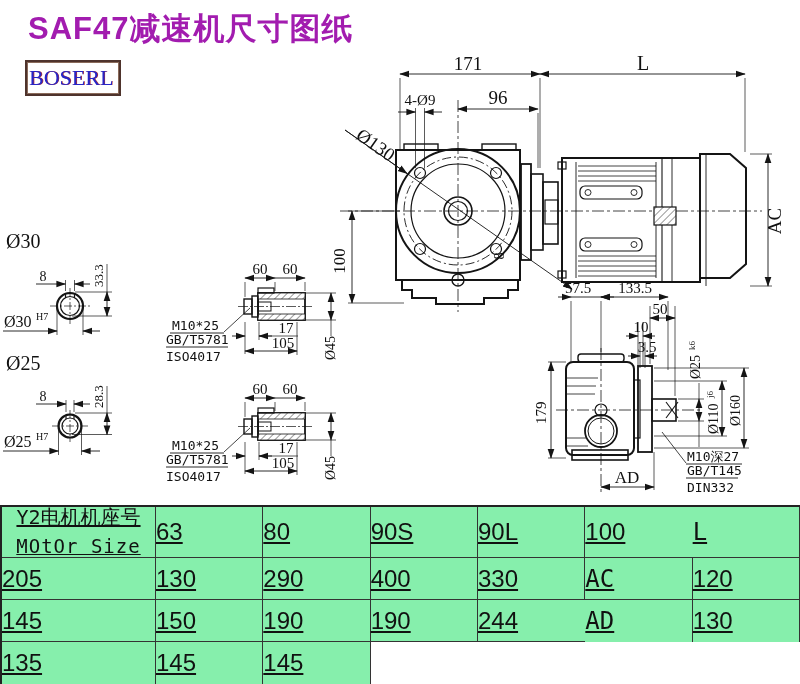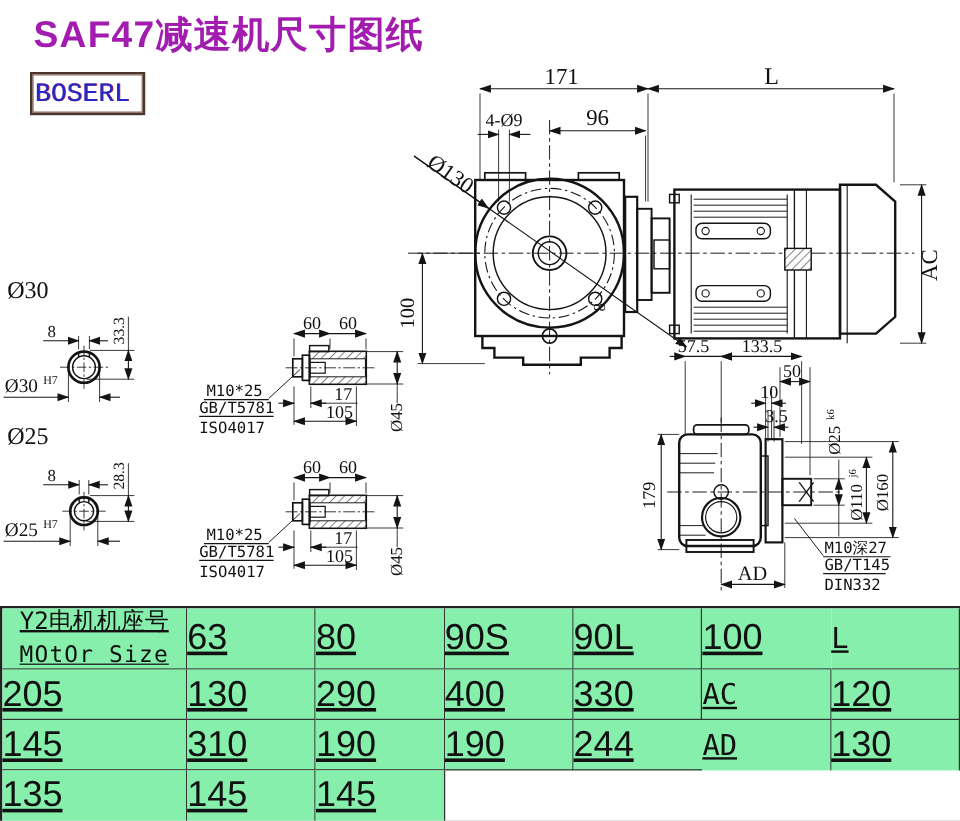--- a/index.html
+++ b/index.html
@@ -3,38 +3,38 @@
 <meta charset="utf-8">
 <style>
   html,body{margin:0;padding:0;}
   body{width:800px;height:684px;background:#ffffff;position:relative;overflow:hidden;
        font-family:"Liberation Sans",sans-serif;color:#111;}
   #page-title{position:absolute;left:28px;top:8px;font-size:31px;font-weight:bold;
        letter-spacing:1px;font-family:"Liberation Sans",sans-serif;color:#a21caf;}
   #logo-box{position:absolute;left:25px;top:60px;width:92px;height:32px;
        border:2px solid #4e332c;box-shadow:inset 0 0 0 1px #8a6a5a;
        display:flex;align-items:center;justify-content:flex-start;background:#fff;}
-  #logo-text{font-family:Liberation Mono, monospace;font-size:22px;color:#2626c9;
+  #logo-text{font-family:Liberation Serif, serif;font-size:22px;color:#2626c9;
        text-shadow:0.7px 0 0 #b03030;padding-left:2px;letter-spacing:0px;}
   svg{position:absolute;left:0;top:0;}
   svg text{font-family:"Liberation Serif",serif;fill:#111;}
   .cad{font-family:"DejaVu Sans Mono",monospace;}
   
   .dim-table{position:absolute;left:0;top:505px;width:798px;height:177px;
      display:grid;grid-template-columns:154px repeat(6,1fr);
      grid-template-rows:51px 42px 42px 42px;
      border:2px solid #222;}
   .dim-table .cell{border-right:1.5px solid #333;border-bottom:1.5px solid #333;
      display:flex;align-items:center;justify-content:space-between;background:#86efac;text-decoration:underline;}
   .dim-table .cell.lastcol{border-right:none;}
   .dim-table .cell.lastrow{border-bottom:none;}
   .hdrcell{flex-direction:column;justify-content:center;line-height:1.05;}
   .hdr-cn{font-size:20px;font-family:"DejaVu Sans Mono",monospace;white-space:nowrap;}
   .hdr-en{font-size:19px;font-family:"DejaVu Sans Mono",monospace;letter-spacing:1px;}
-  .colhead,.num{font-size:30px;font-family:"Liberation Sans",sans-serif;}
+  .colhead,.num{font-size:24px;font-family:"Liberation Sans",sans-serif;}
   .rowlab{font-size:24px;font-family:"DejaVu Sans Mono",monospace;}
 </style>
 </head>
 <body>
 
 <div id="page-title">SAF47减速机尺寸图纸</div>
 <div id="logo-box">
   <span id="logo-text">BOSERL</span>
 </div>
 
@@ -362,21 +362,21 @@
   <div class="cell rowlab">L</div>
   <div class="cell num">205</div>
   <div class="cell num">130</div>
   <div class="cell num">290</div>
   <div class="cell num">400</div>
   <div class="cell num">330</div>
 
   <div class="cell rowlab">AC</div>
   <div class="cell num">120</div>
   <div class="cell num">145</div>
-  <div class="cell num">310</div>
+  <div class="cell num">150</div>
   <div class="cell num">190</div>
   <div class="cell num">190</div>
   <div class="cell num lastcol">244</div>
 
   <div class="cell rowlab lastrow">AD</div>
   <div class="cell num lastrow">130</div>
   <div class="cell num lastrow">135</div>
   <div class="cell num lastrow">145</div>
   <div class="cell num lastrow">145</div>
 </div>

